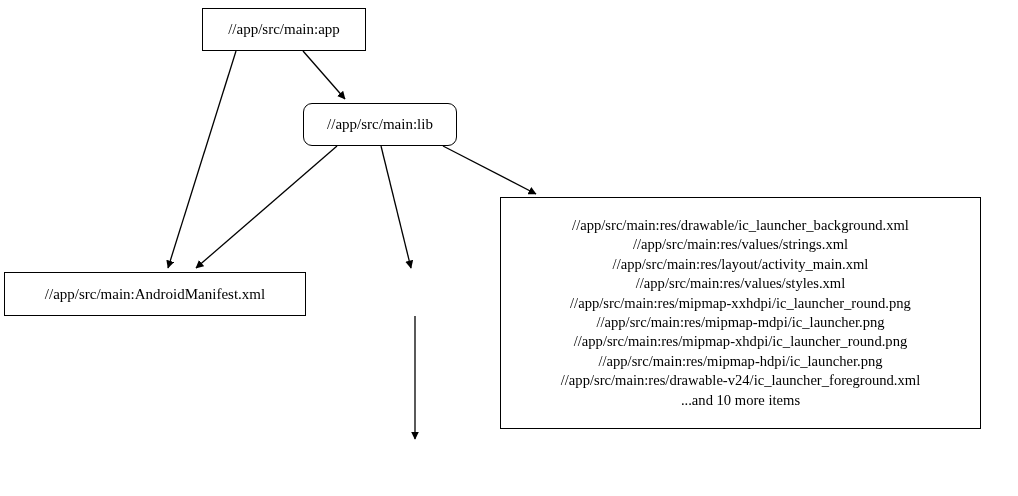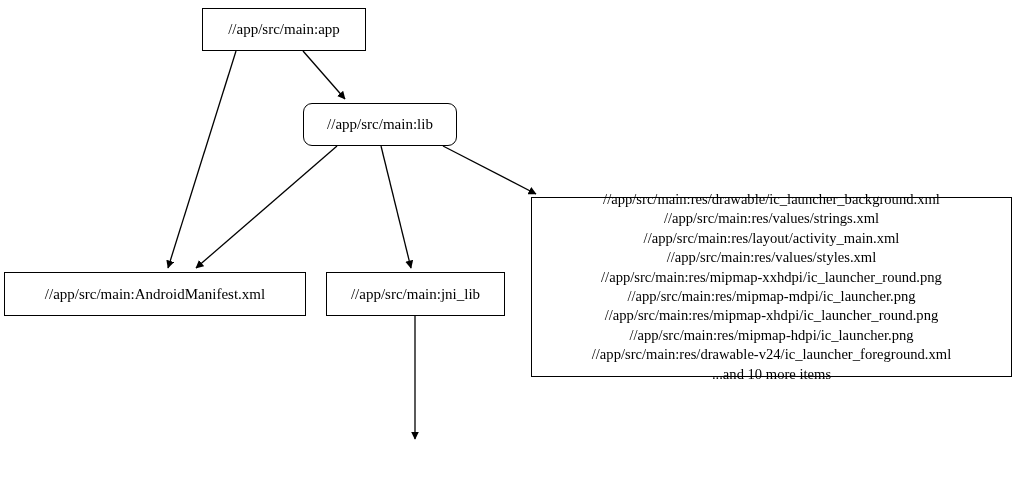--- a/index.html
+++ b/index.html
@@ -52,21 +52,21 @@
     line-height: 19.4px;
     font-size: 14.6px;
     align-items: center;
     justify-content: center;
   }
   
   #node-app        { left: 202px; top: 8px;   width: 164px; height: 43px; }
   #node-lib        { left: 303px; top: 103px; width: 154px; height: 43px; border-radius: 9px; }
   #node-manifest   { left: 4px;   top: 272px; width: 302px; height: 44px; }
   #node-jni-lib    { left: 326px; top: 272px; width: 179px; height: 44px; }
-  #node-res-group  { left: 531px; top: 197px; width: 481px; height: 180px; }
+  #node-res-group  { left: 500px; top: 197px; width: 481px; height: 232px; }
   #node-native-lib { left: 280px; top: 443px; width: 271px; height: 47px; }
 </style>
 </head>
 <body>
 
 <div id="graph-canvas">
 
   <svg id="edge-layer" viewBox="0 0 1018 496" width="1018" height="496" xmlns="http://www.w3.org/2000/svg">
     <defs>
       <marker id="arrow" viewBox="0 0 10 10" refX="9.2" refY="5" markerWidth="6.2" markerHeight="6.2" orient="auto-start-reverse">
@@ -104,23 +104,20 @@
   </div>
 
   <div class="node" id="node-lib">
     <span class="node-label">//app/src/main:lib</span>
   </div>
 
   <div class="node" id="node-manifest">
     <span class="node-label">//app/src/main:AndroidManifest.xml</span>
   </div>
 
-  <div class="node" id="node-jni-lib">
-    <span class="node-label">//app/src/main:jni_lib</span>
-  </div>
 
   <div class="node node-multiline" id="node-res-group">
     <span class="node-label">//app/src/main:res/drawable/ic_launcher_background.xml
 //app/src/main:res/values/strings.xml
 //app/src/main:res/layout/activity_main.xml
 //app/src/main:res/values/styles.xml
 //app/src/main:res/mipmap-xxhdpi/ic_launcher_round.png
 //app/src/main:res/mipmap-mdpi/ic_launcher.png
 //app/src/main:res/mipmap-xhdpi/ic_launcher_round.png
 //app/src/main:res/mipmap-hdpi/ic_launcher.png

